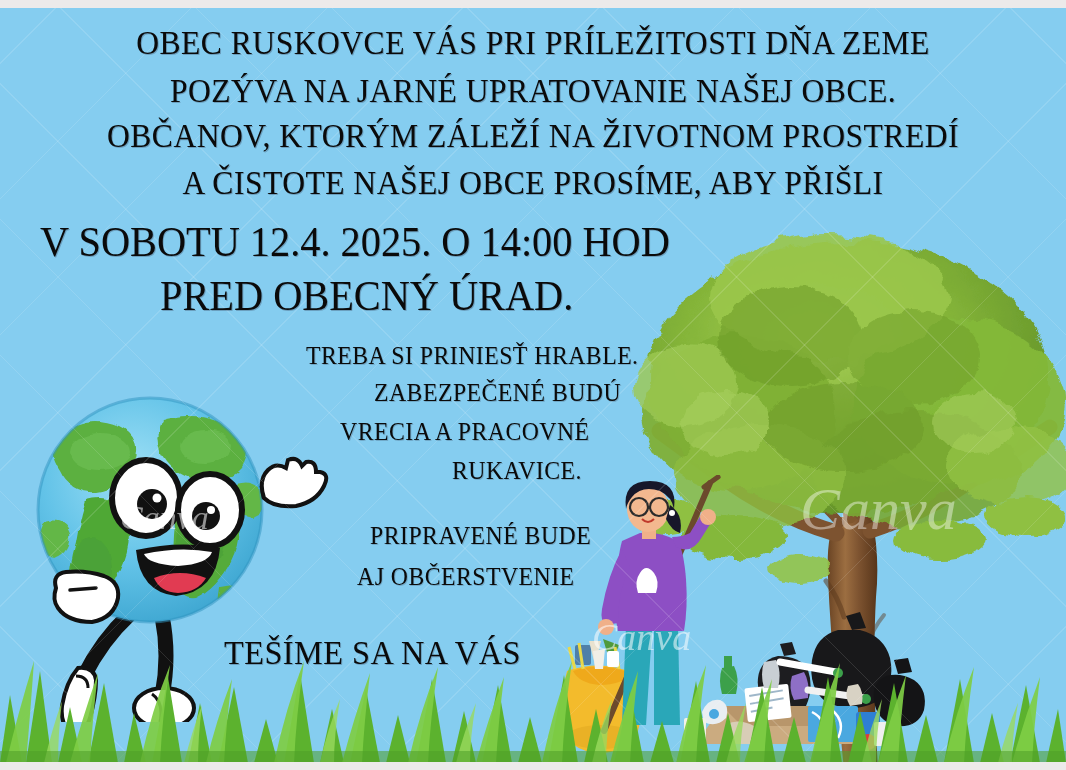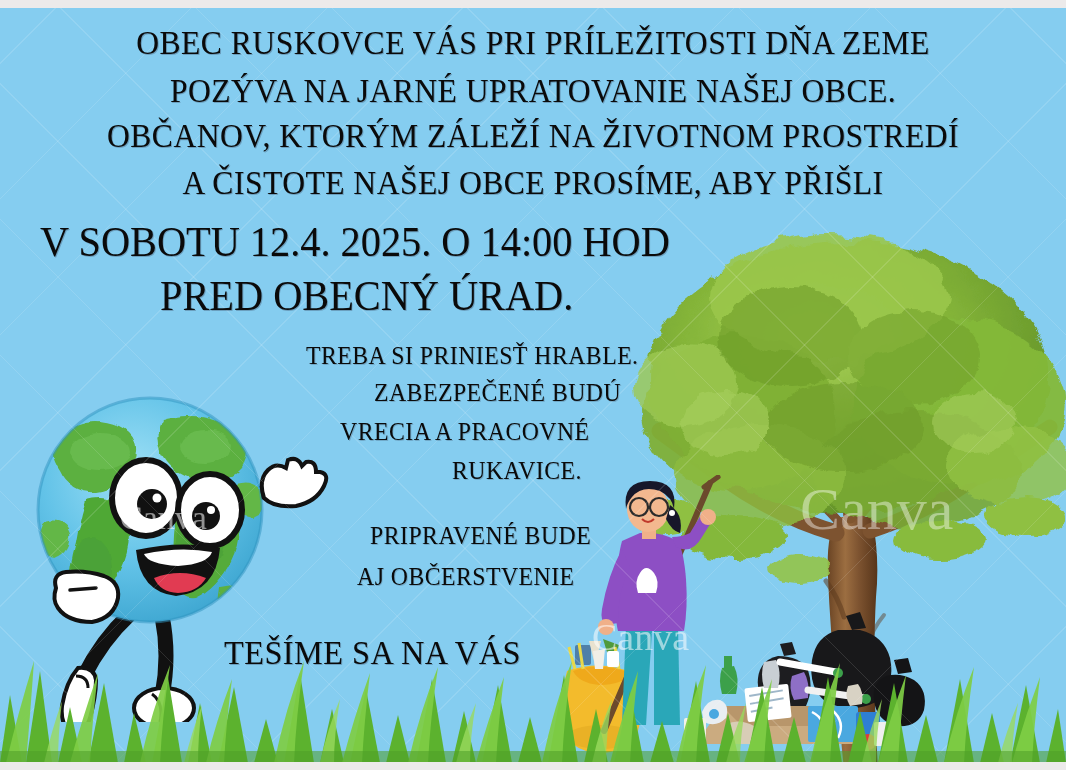--- a/index.html
+++ b/index.html
@@ -87,20 +87,21 @@
 
   
   #trash{position:absolute;left:660px;top:595px;width:300px;height:160px;z-index:16;}
   #bag{position:absolute;left:545px;top:618px;width:110px;height:130px;z-index:15;}
 
   
   .wm{
     position:absolute;
     color:rgba(255,255,255,.55);
     font-family:"Liberation Serif",serif;
+    font-style:italic;
     font-weight:400;
     pointer-events:none;
     z-index:22;
     user-select:none;
   }
   .wm-a{left:120px;top:492px;font-size:34px;}
   .wm-b{left:592px;top:608px;font-size:38px;}
   .wm-c{left:800px;top:468px;font-size:60px;color:rgba(255,255,255,.42);}
 
   .hatch{

